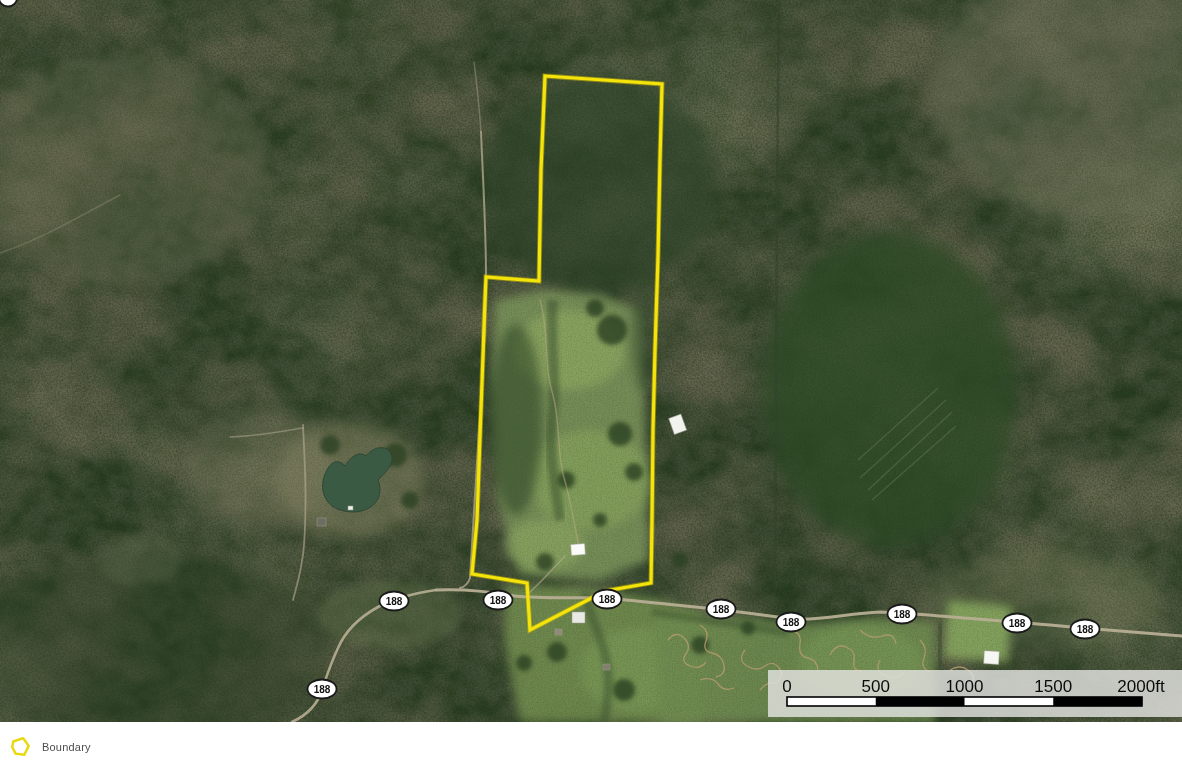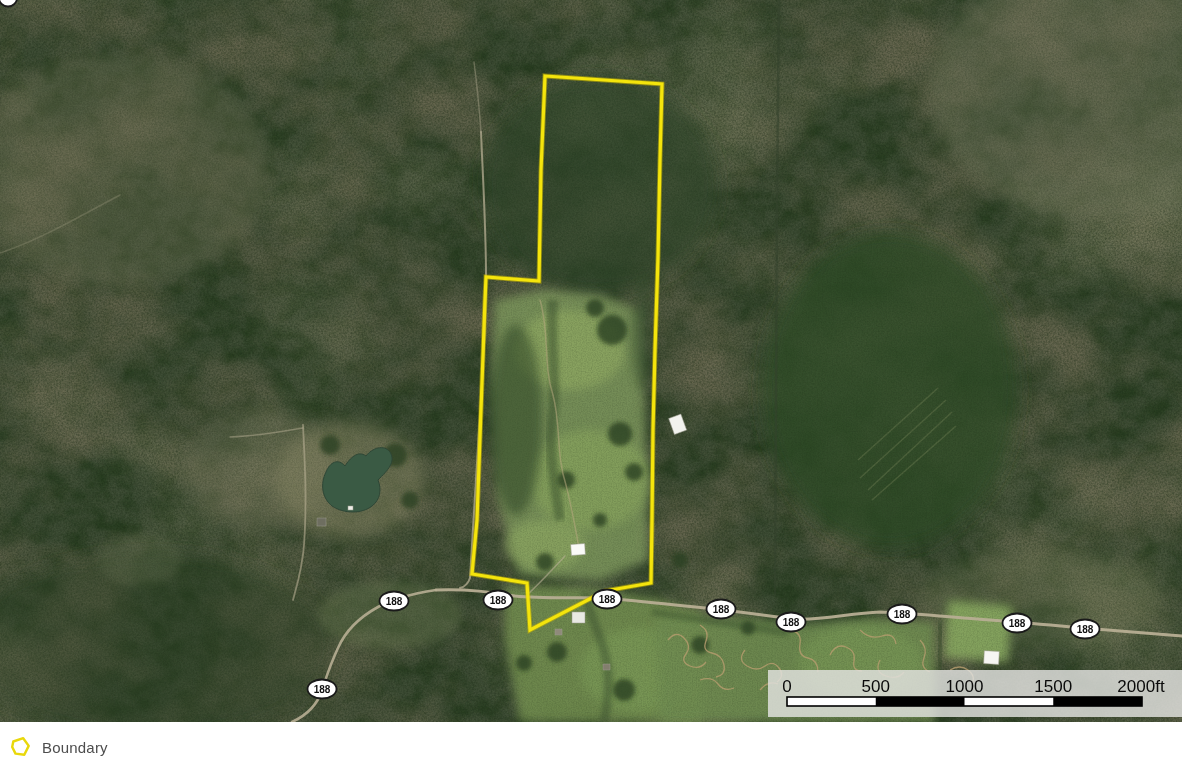--- a/index.html
+++ b/index.html
@@ -4,21 +4,21 @@
 <style>
   html,body{margin:0;padding:0;width:1182px;height:772px;background:#ffffff;overflow:hidden;}
   .page{width:1182px;height:772px;background:#ffffff;font-family:"Liberation Sans",sans-serif;}
   .map-area{position:relative;width:1182px;height:722px;overflow:hidden;background:#3f4e36;}
   .map-area svg{display:block;}
   .shield-bubble{fill:#ffffff;stroke:#1a1a1a;stroke-width:1.8;}
   .shield-label{font:700 10px "Liberation Sans",sans-serif;text-anchor:middle;fill:#111;}
   .scale-label{font:17px "Liberation Sans",sans-serif;text-anchor:middle;fill:#0a0a0a;}
   .legend-bar{height:50px;display:flex;align-items:center;padding-left:10px;background:#ffffff;}
   .legend-item{display:flex;align-items:center;gap:10px;}
-  .legend-item span{font-size:15px;color:#4d4d4d;letter-spacing:.2px;}
+  .legend-item span{font-size:11px;color:#4d4d4d;letter-spacing:.2px;}
   .legend-swatch{display:block;}
 </style>
 </head>
 <body>
 
 <div class="page">
 
   <div class="map-area">
     <svg width="1182" height="722" viewBox="0 0 1182 722" xmlns="http://www.w3.org/2000/svg">
       <defs>

